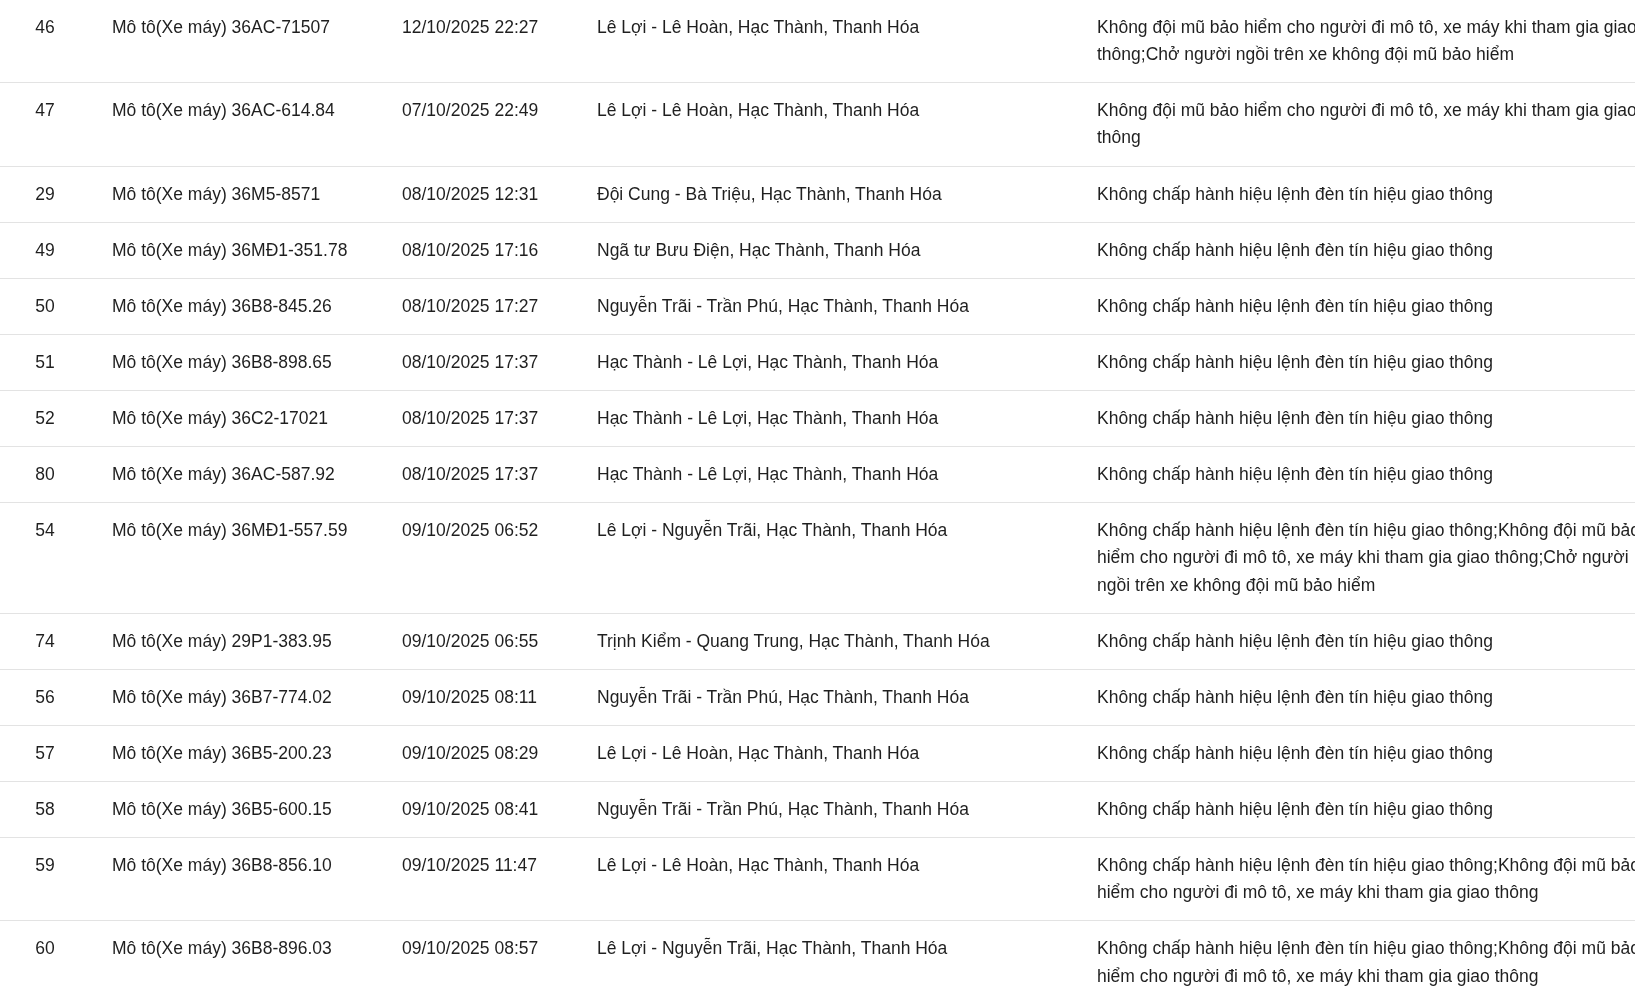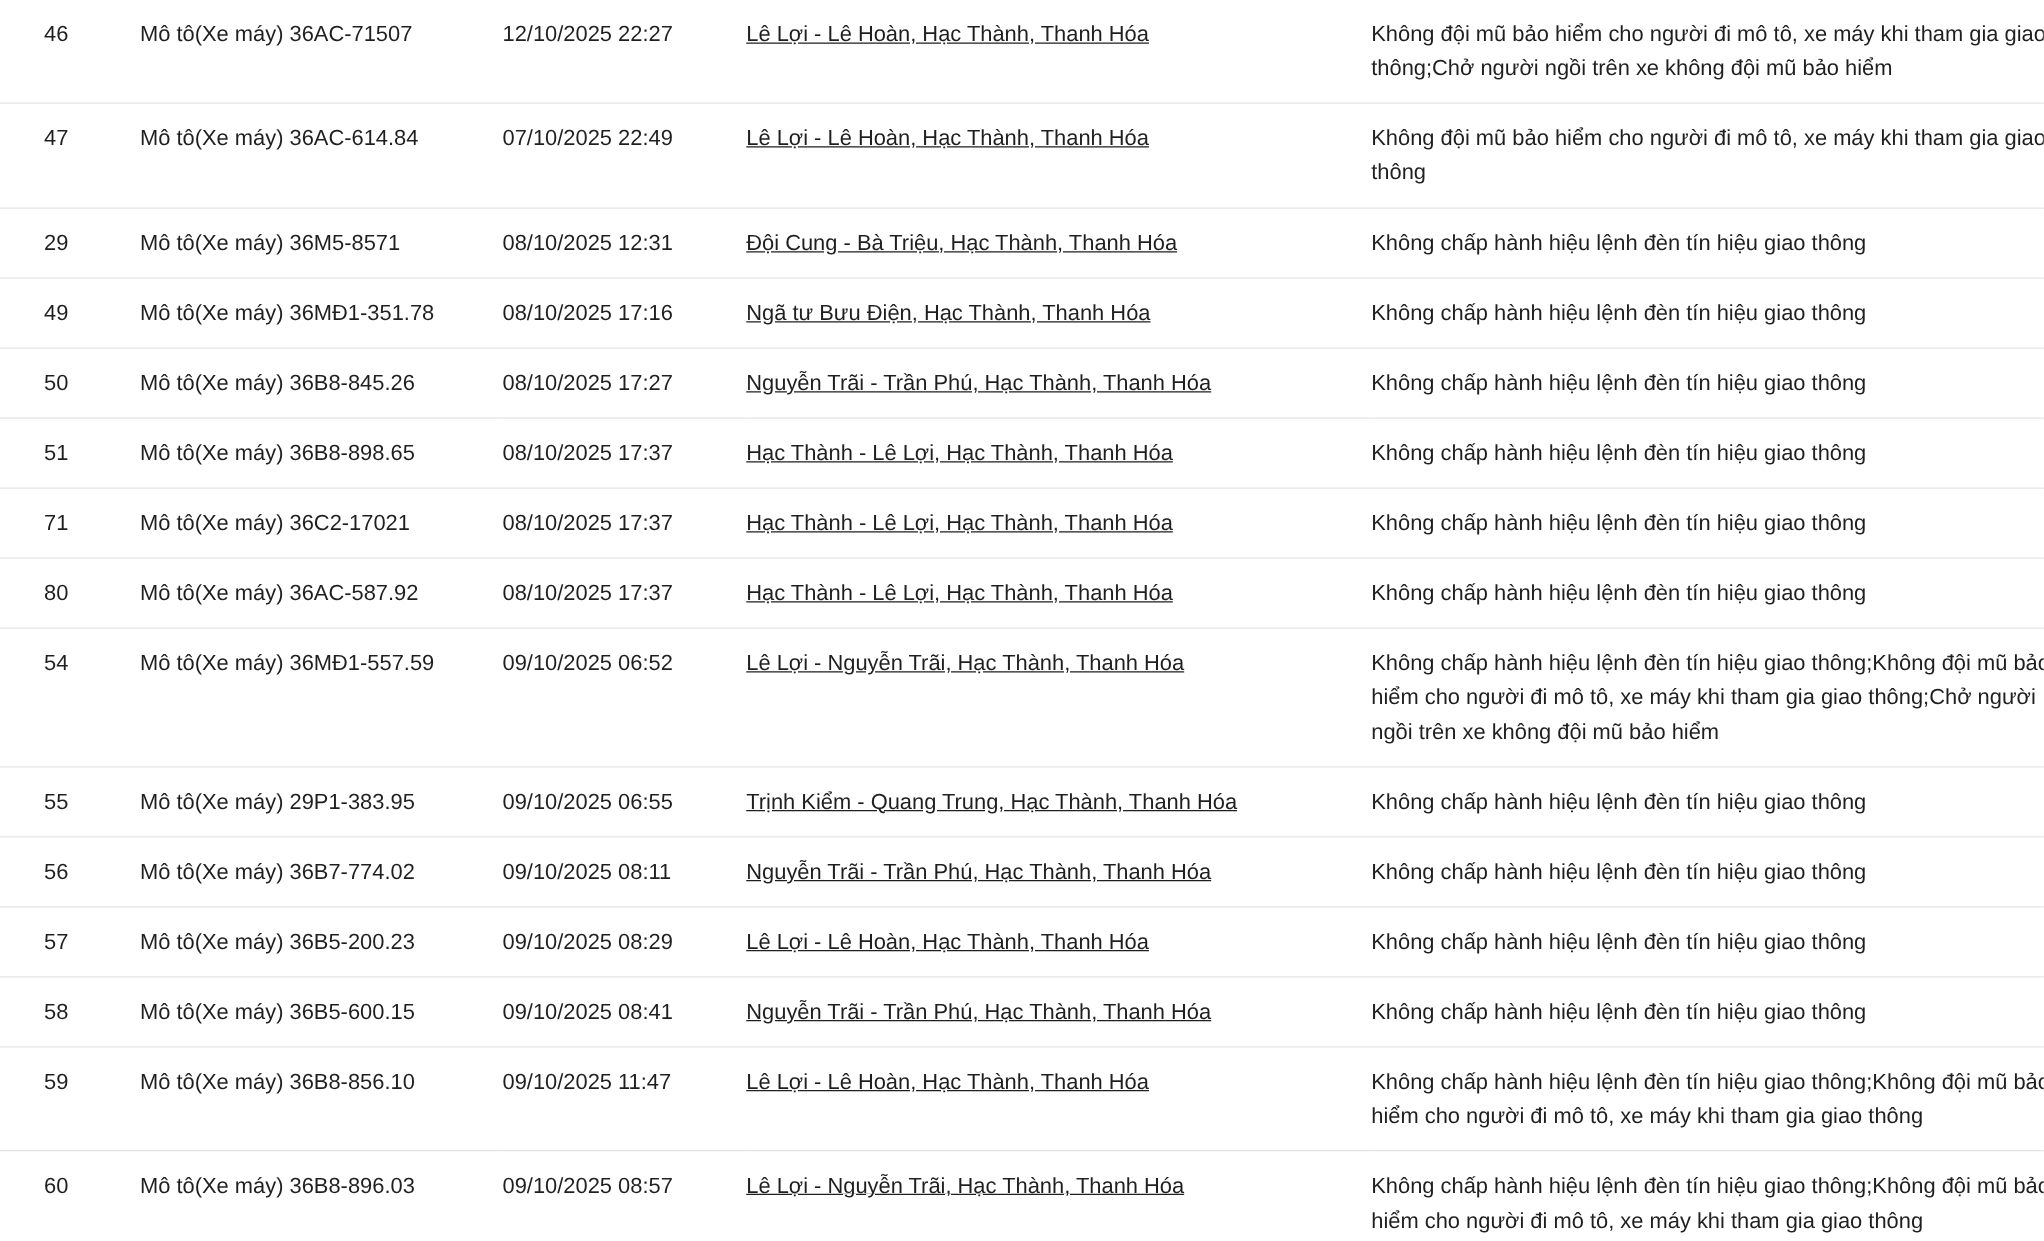--- a/index.html
+++ b/index.html
@@ -36,21 +36,20 @@
   }
   td.col-vehicle {
     width: 280px;
     padding-left: 0;
   }
   td.col-time {
     width: 185px;
   }
   td.col-place {
     width: 490px;
-    text-decoration: underline;
   }
   td.col-violation {
     width: 560px;
     padding-right: 18px;
   }
 </style>
 </head>
 <body>
 
 <table class="violation-table">
@@ -91,42 +90,42 @@
         <td class="col-violation">Không chấp hành hiệu lệnh đèn tín hiệu giao thông</td>
       </tr>
       <tr>
         <td class="col-index">51</td>
         <td class="col-vehicle">Mô tô(Xe máy) 36B8-898.65</td>
         <td class="col-time">08/10/2025 17:37</td>
         <td class="col-place">Hạc Thành - Lê Lợi, Hạc Thành, Thanh Hóa</td>
         <td class="col-violation">Không chấp hành hiệu lệnh đèn tín hiệu giao thông</td>
       </tr>
       <tr>
-        <td class="col-index">71</td>
+        <td class="col-index">52</td>
         <td class="col-vehicle">Mô tô(Xe máy) 36C2-17021</td>
         <td class="col-time">08/10/2025 17:37</td>
         <td class="col-place">Hạc Thành - Lê Lợi, Hạc Thành, Thanh Hóa</td>
         <td class="col-violation">Không chấp hành hiệu lệnh đèn tín hiệu giao thông</td>
       </tr>
       <tr>
         <td class="col-index">80</td>
         <td class="col-vehicle">Mô tô(Xe máy) 36AC-587.92</td>
         <td class="col-time">08/10/2025 17:37</td>
         <td class="col-place">Hạc Thành - Lê Lợi, Hạc Thành, Thanh Hóa</td>
         <td class="col-violation">Không chấp hành hiệu lệnh đèn tín hiệu giao thông</td>
       </tr>
       <tr>
         <td class="col-index">54</td>
         <td class="col-vehicle">Mô tô(Xe máy) 36MĐ1-557.59</td>
         <td class="col-time">09/10/2025 06:52</td>
         <td class="col-place">Lê Lợi - Nguyễn Trãi, Hạc Thành, Thanh Hóa</td>
         <td class="col-violation">Không chấp hành hiệu lệnh đèn tín hiệu giao thông;Không đội mũ bảo hiểm cho người đi mô tô, xe máy khi tham gia giao thông;Chở người ngồi trên xe không đội mũ bảo hiểm</td>
       </tr>
       <tr>
-        <td class="col-index">55</td>
+        <td class="col-index">74</td>
         <td class="col-vehicle">Mô tô(Xe máy) 29P1-383.95</td>
         <td class="col-time">09/10/2025 06:55</td>
         <td class="col-place">Trịnh Kiểm - Quang Trung, Hạc Thành, Thanh Hóa</td>
         <td class="col-violation">Không chấp hành hiệu lệnh đèn tín hiệu giao thông</td>
       </tr>
       <tr>
         <td class="col-index">56</td>
         <td class="col-vehicle">Mô tô(Xe máy) 36B7-774.02</td>
         <td class="col-time">09/10/2025 08:11</td>
         <td class="col-place">Nguyễn Trãi - Trần Phú, Hạc Thành, Thanh Hóa</td>

